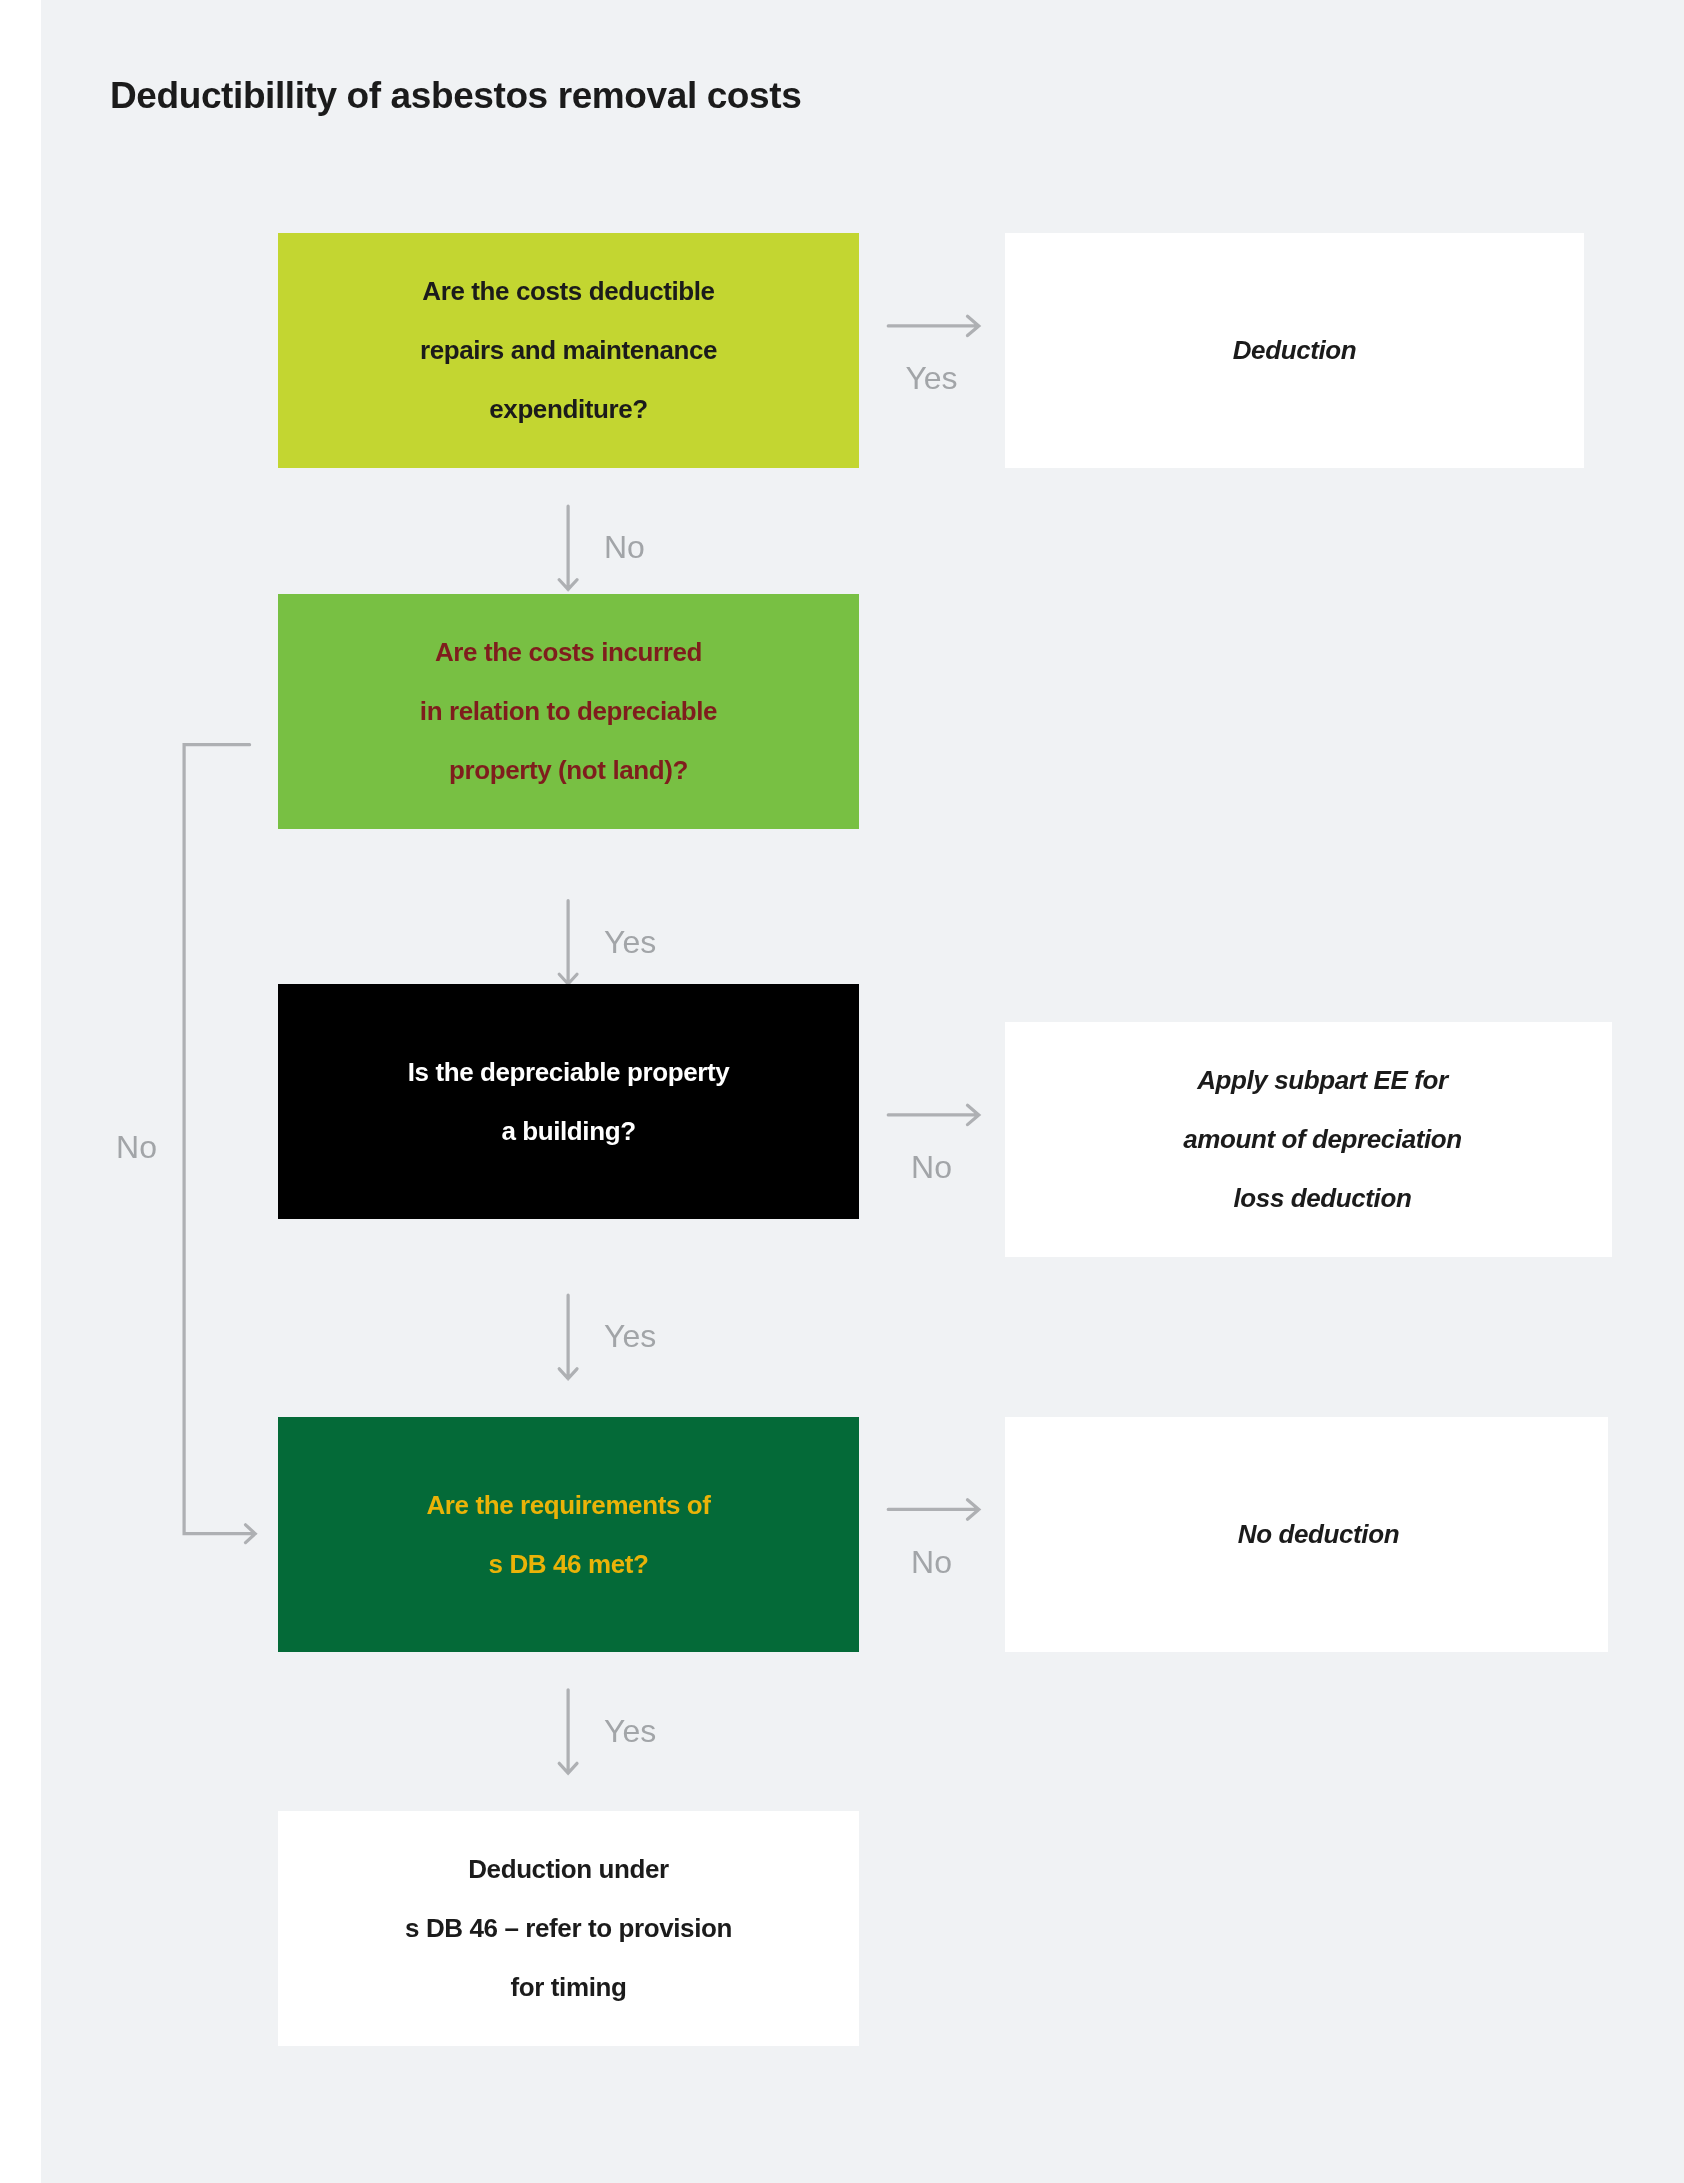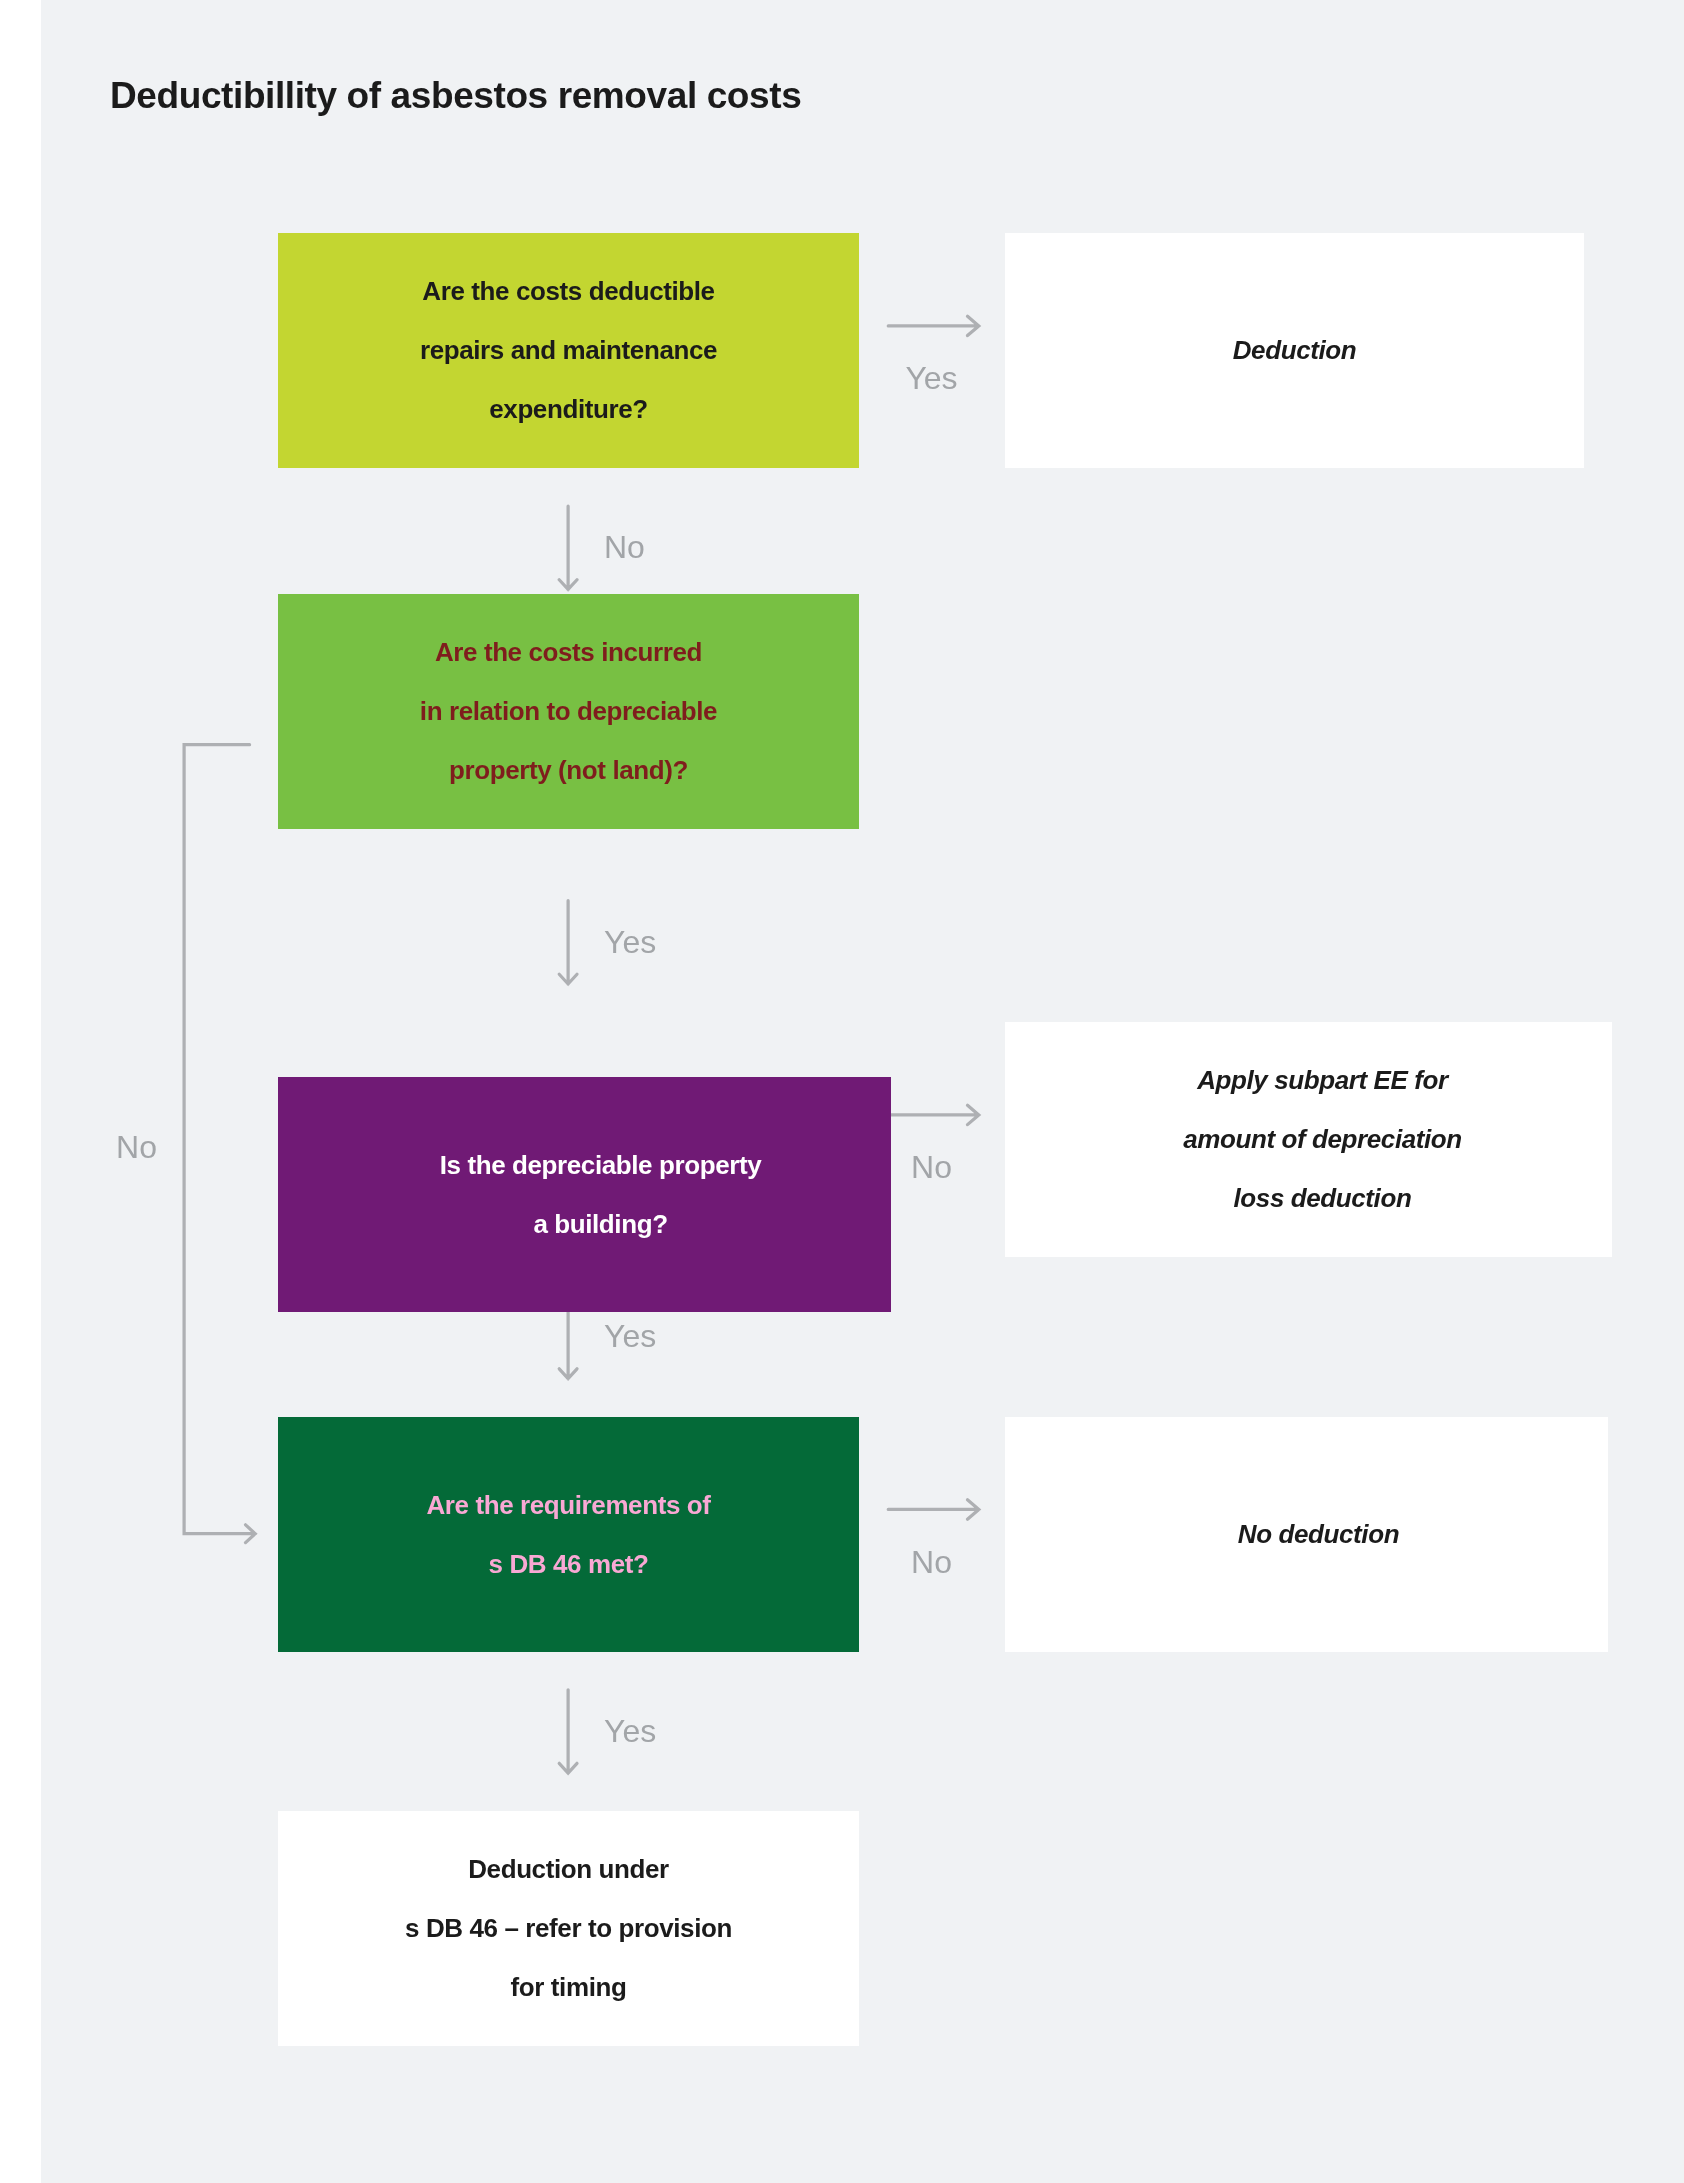--- a/index.html
+++ b/index.html
@@ -67,28 +67,28 @@
   <div class="node" style="left: 237px; top: 233px; background: rgb(195, 214, 49); color: rgb(27, 27, 27);">Are the costs deductible
 repairs and maintenance
 expenditure?</div>
 
   <div class="node right-col" style="left: 964px; top: 233px; background: rgb(255, 255, 255); color: rgb(27, 27, 27);">Deduction</div>
 
   <div class="node" style="left: 237px; top: 594px; background: rgb(120, 192, 67); color: #7f1d1d;">Are the costs incurred
 in relation to depreciable
 property (not land)?</div>
 
-  <div class="node" style="left: 237px; top: 1077px; background: #701a75; color: rgb(255, 255, 255); padding-left: 32px;">Is the depreciable property
+  <div class="node" style="left: 237px; top: 984px; background: #000000; color: rgb(255, 255, 255);">Is the depreciable property
 a building?</div>
 
   <div class="node right-col" style="left: 964px; top: 1022px; background: rgb(255, 255, 255); color: rgb(27, 27, 27); padding-left: 28px;">Apply subpart EE for
 amount of depreciation
 loss deduction</div>
 
-  <div class="node" style="left: 237px; top: 1417px; background: rgb(4, 106, 56); color: #f9a8d4;">Are the requirements of
+  <div class="node" style="left: 237px; top: 1417px; background: rgb(4, 106, 56); color: #eab308;">Are the requirements of
 s DB 46 met?</div>
 
   <div class="node right-col" style="left: 964px; top: 1417px; background: rgb(255, 255, 255); color: rgb(27, 27, 27); padding-left: 24px;">No deduction</div>
 
   <div class="node" style="left: 237px; top: 1811px; background: rgb(255, 255, 255); color: rgb(27, 27, 27);">Deduction under
 s DB 46 – refer to provision
 for timing</div>
 
   <div class="edge-label centered" style="left:842px;top:359px;">Yes</div>
 

